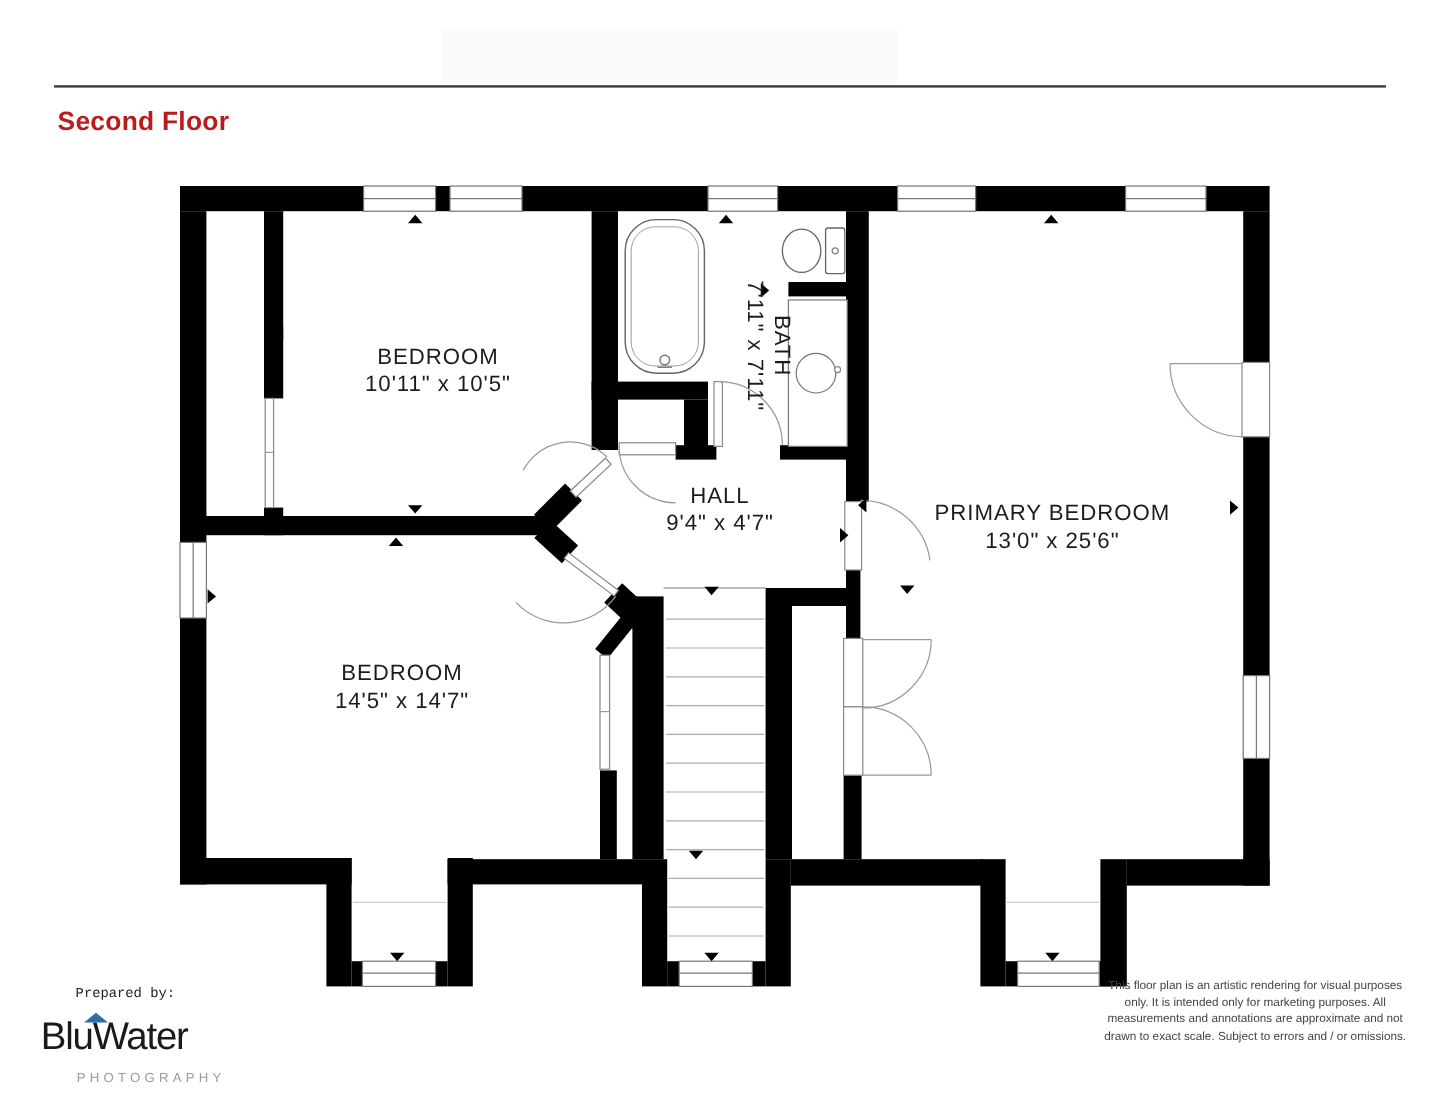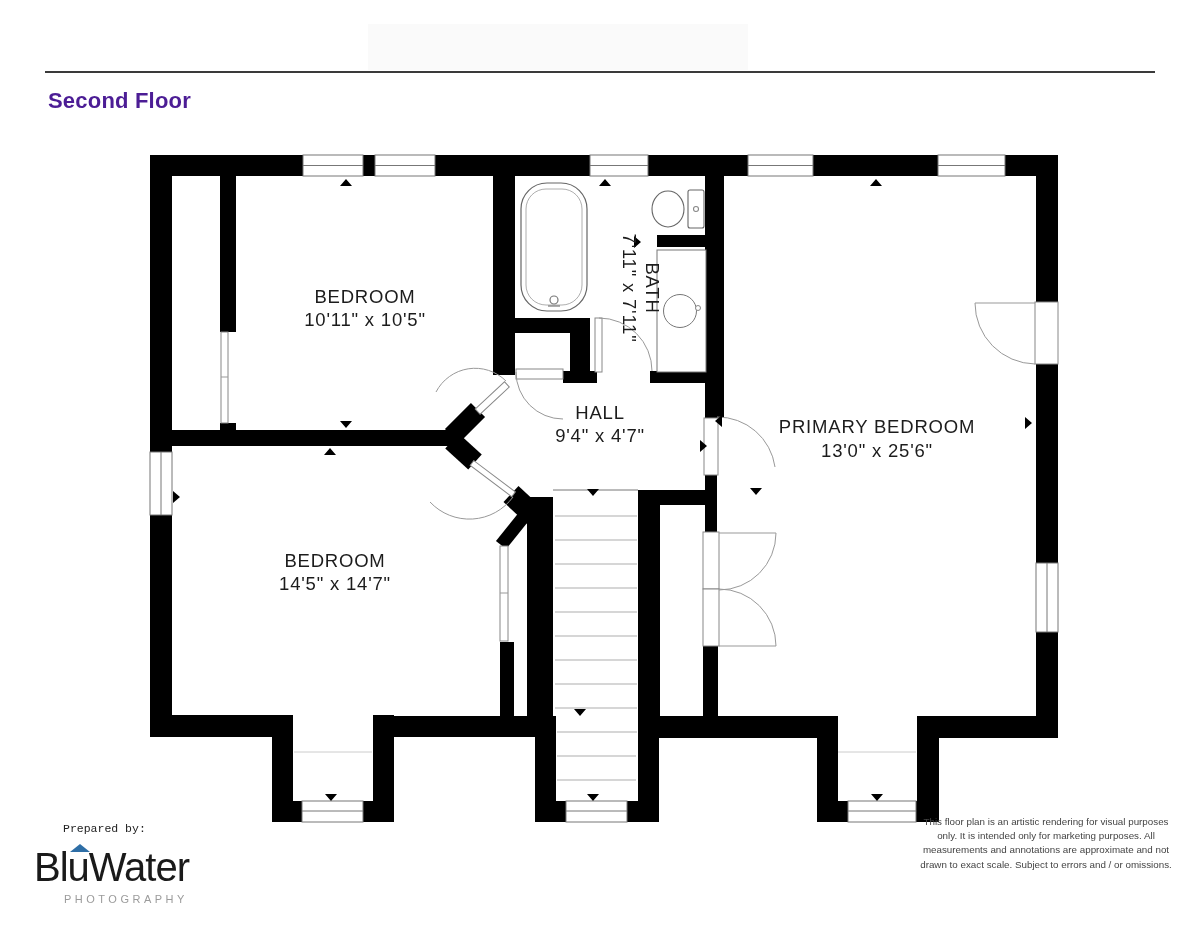--- a/index.html
+++ b/index.html
@@ -1,23 +1,23 @@
 <!DOCTYPE html>
 <html><head>
 <meta charset="utf-8">
 <style>
   html,body{margin:0;padding:0;background:#fff;}
   body{width:1200px;height:927px;position:relative;font-family:"Liberation Sans",sans-serif;overflow:hidden;}
   .ghost-box{position:absolute;left:368px;top:24px;width:380px;height:46px;background:#fafafa;}
   .top-rule{position:absolute;left:45px;top:71px;width:1110px;height:2px;background:#3a3a3a;}
-  .page-title{position:absolute;left:48px;top:88px;font-size:22px;font-weight:bold;color:#4c1d95;letter-spacing:.2px;}
+  .page-title{position:absolute;left:48px;top:88px;font-size:22px;font-weight:bold;color:#b91c1c;letter-spacing:.2px;}
   .plan-svg{position:absolute;left:0;top:0;}
   .room-name,.room-dims{font-family:"Liberation Sans",sans-serif;font-size:18.5px;fill:#1c1c1c;letter-spacing:.8px;}
   .prepared-by{position:absolute;left:63px;top:822px;font-size:11.5px;color:#222;font-family:Liberation Mono, monospace;}
-  .logo-brand{position:absolute;left:34px;top:845px;font-size:40px;font-weight:300;color:#1a1a1a;letter-spacing:-1px;}
+  .logo-brand{position:absolute;left:34px;top:845px;font-size:32px;font-weight:300;color:#1a1a1a;letter-spacing:-1px;}
   .logo-roof{position:absolute;left:70px;top:844px;width:0;height:0;border-left:10px solid transparent;border-right:10px solid transparent;border-bottom:8px solid #2e6ea6;}
   .logo-sub{position:absolute;left:64px;top:893px;font-size:11px;letter-spacing:3.5px;color:#9b9b9b;text-align:right;}
   .disclaimer{position:absolute;left:920px;top:815px;width:252px;font-size:9.8px;line-height:1.45;color:#444;text-align:center;}
 </style>
 </head>
 <body>
 
 <div class="ghost-box"></div>
 <div class="top-rule"></div>
 <div class="page-title">Second Floor</div>

